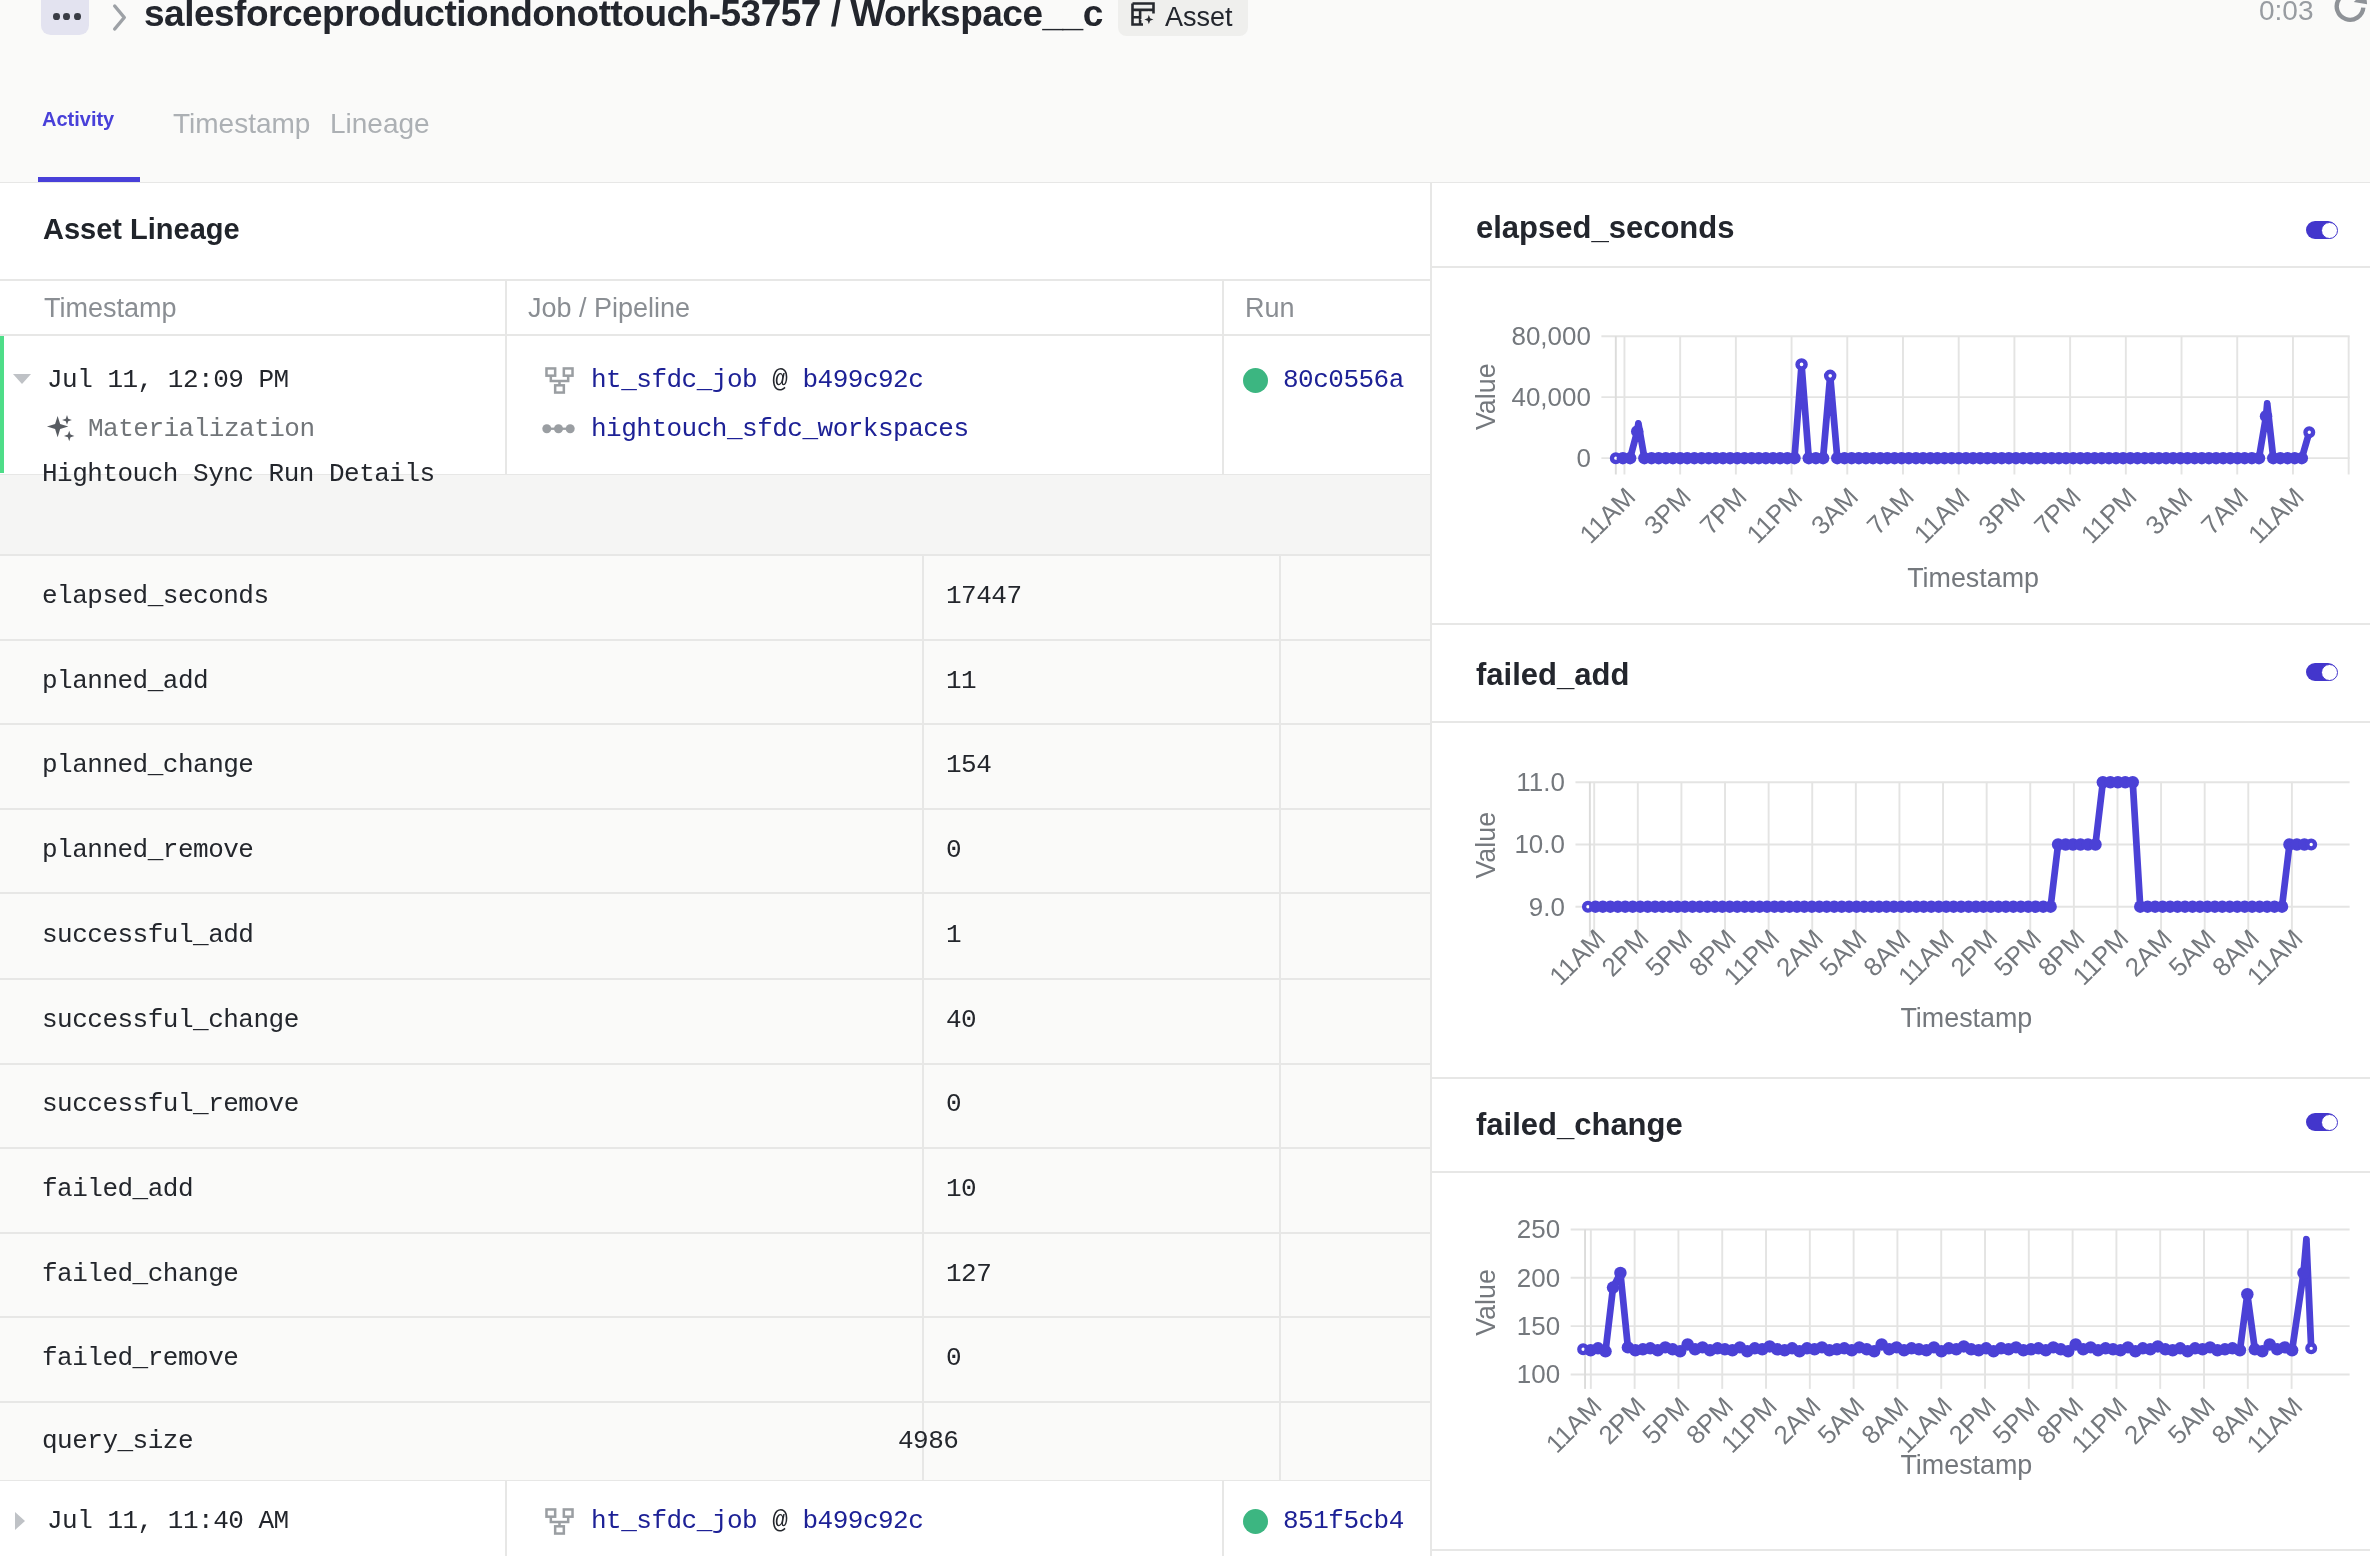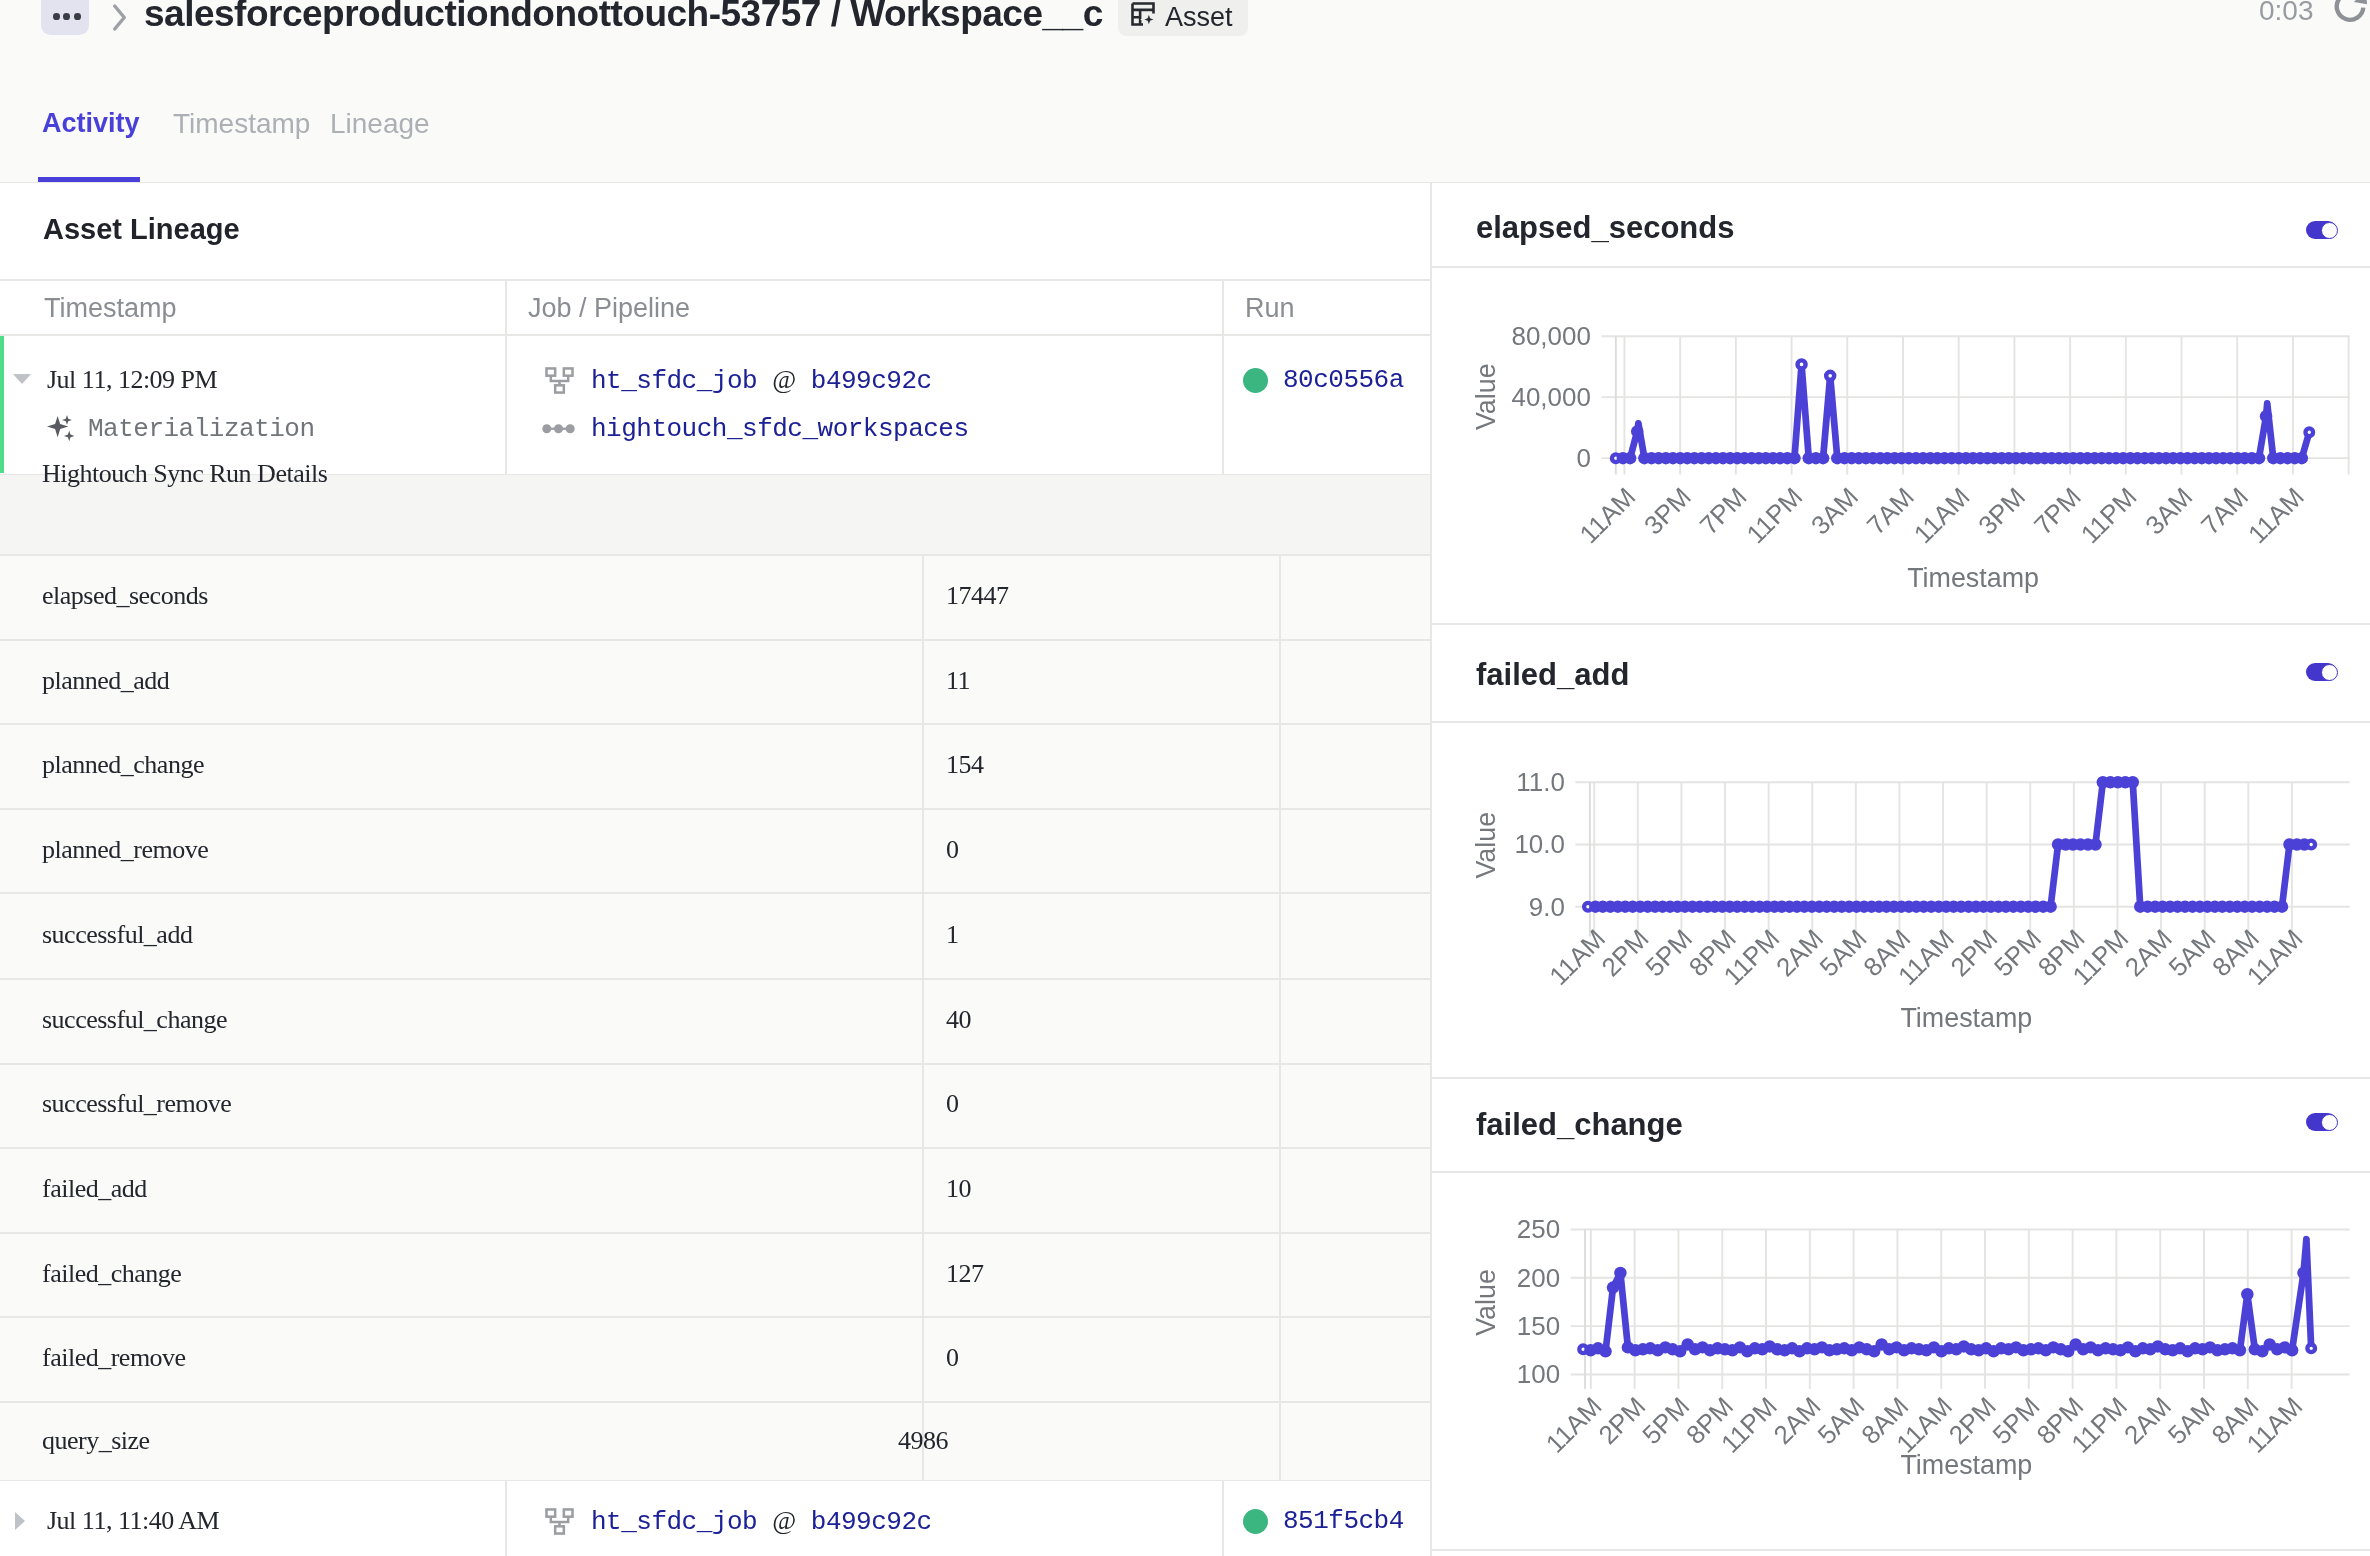--- a/index.html
+++ b/index.html
@@ -1,16 +1,16 @@
 <!DOCTYPE html>
 <html><head><meta charset="utf-8"><style>
 * { margin:0; padding:0; box-sizing:border-box; }
 html,body { width:2371px; height:1556px; background:#fff; font-family:"Liberation Sans",sans-serif; overflow:hidden; position:relative; }
 .mono { font-family:"Liberation Mono",monospace; font-size:26px; letter-spacing:-0.5px; white-space:pre; }
-.dk { color:#23262C;font-family:Liberation Serif, serif; }
+.dk { color:#23262C; }
 .link { color:#1D2196; }
 .hline { position:absolute; height:1.9px; background:#E7E7E6; }
 .vline { position:absolute; width:1.9px; background:#E7E7E6; }
 .abs { position:absolute; }
 </style></head>
 <body>
 
 <div class="abs" style="left:0;top:0;width:2371px;height:183px;background:#FAFAF9;border-bottom:1.9px solid #E7E7E6"></div>
 <div class="abs" style="left:41px;top:-13.4px;width:48px;height:48px;border-radius:9.6px;background:#E3E3F0"></div>
 <div class="abs" style="left:53px;top:13.4px;width:6.7px;height:6.7px;border-radius:50%;background:#3A3D45"></div>
@@ -26,21 +26,21 @@
 <path d="M19.6 12.2 L21.4 17.4 L26.6 19.2 L21.4 21 L19.6 26.2 L17.8 21 L12.6 19.2 L17.8 17.4 Z" fill="#26292E" stroke="#EFEFED" stroke-width="1.4"></path>
 </svg>
     <span style="font-size:27px;color:#23262D;margin-left:9.6px;padding-top:5.8px">Asset</span>
 </div>
 <div class="abs" style="left:2259px;top:-4.8px;font-size:28px;color:#989CA1">0:03</div>
 <div class="abs" style="left:2331px;top:-7.7px"><svg width="38" height="35" viewBox="0 0 40 36" fill="none">
 <path d="M30.5 5.5 A 14 14 0 1 0 34 16" stroke="#8E9297" stroke-width="4.6"></path>
 <path d="M24 10 L38 12.5 L36.5 -1 Z" fill="#8E9297"></path>
 </svg></div>
 
-<div class="abs" style="left:42px;top:108px;font-size:27px;font-weight:700;color:#4840D9">Activity</div>
+<div class="abs" style="left:42px;top:108px;font-size:20px;font-weight:700;color:#4840D9">Activity</div>
 <div class="abs" style="left:173px;top:108px;font-size:28px;color:#ACB0B4">Timestamp</div>
 <div class="abs" style="left:330px;top:108px;font-size:28px;color:#ACB0B4">Lineage</div>
 <div class="abs" style="left:38px;top:177px;width:102px;height:4.8px;background:#4840D9"></div>
 
 <div class="abs" style="left:43px;top:213px;font-size:29px;font-weight:700;color:#20242A">Asset Lineage</div>
 <div class="hline" style="top:279px;left:0;width:1430px"></div>
 <div class="abs" style="left:44px;top:293px;font-size:27px;color:#8A8E93">Timestamp</div>
 <div class="abs" style="left:528px;top:293px;font-size:27px;color:#8A8E93">Job / Pipeline</div>
 <div class="abs" style="left:1245px;top:293px;font-size:27px;color:#8A8E93">Run</div>
 <div class="hline" style="top:334px;left:0;width:1430px"></div>

